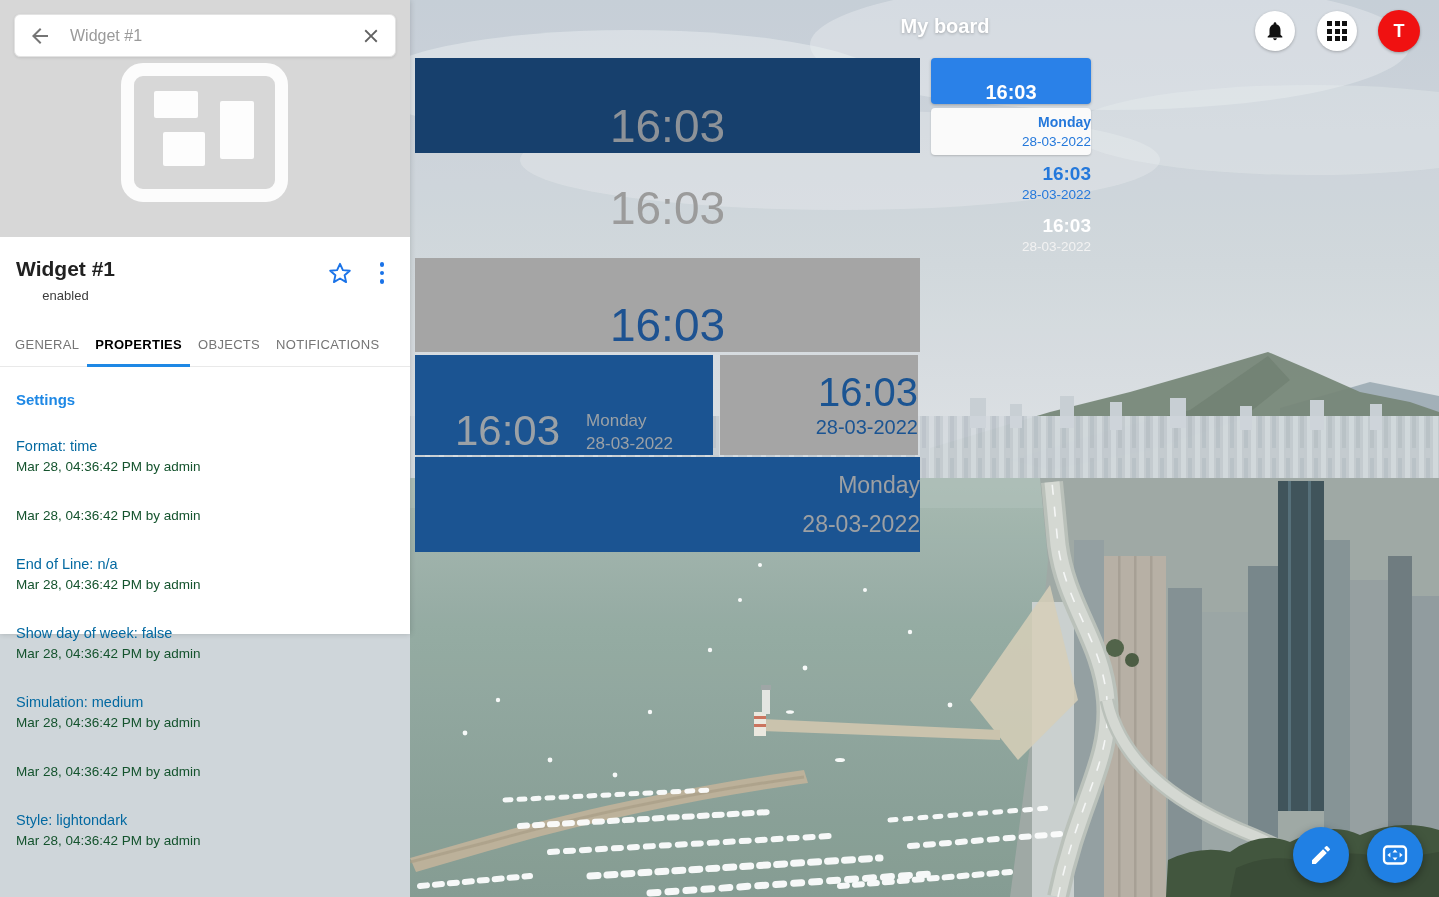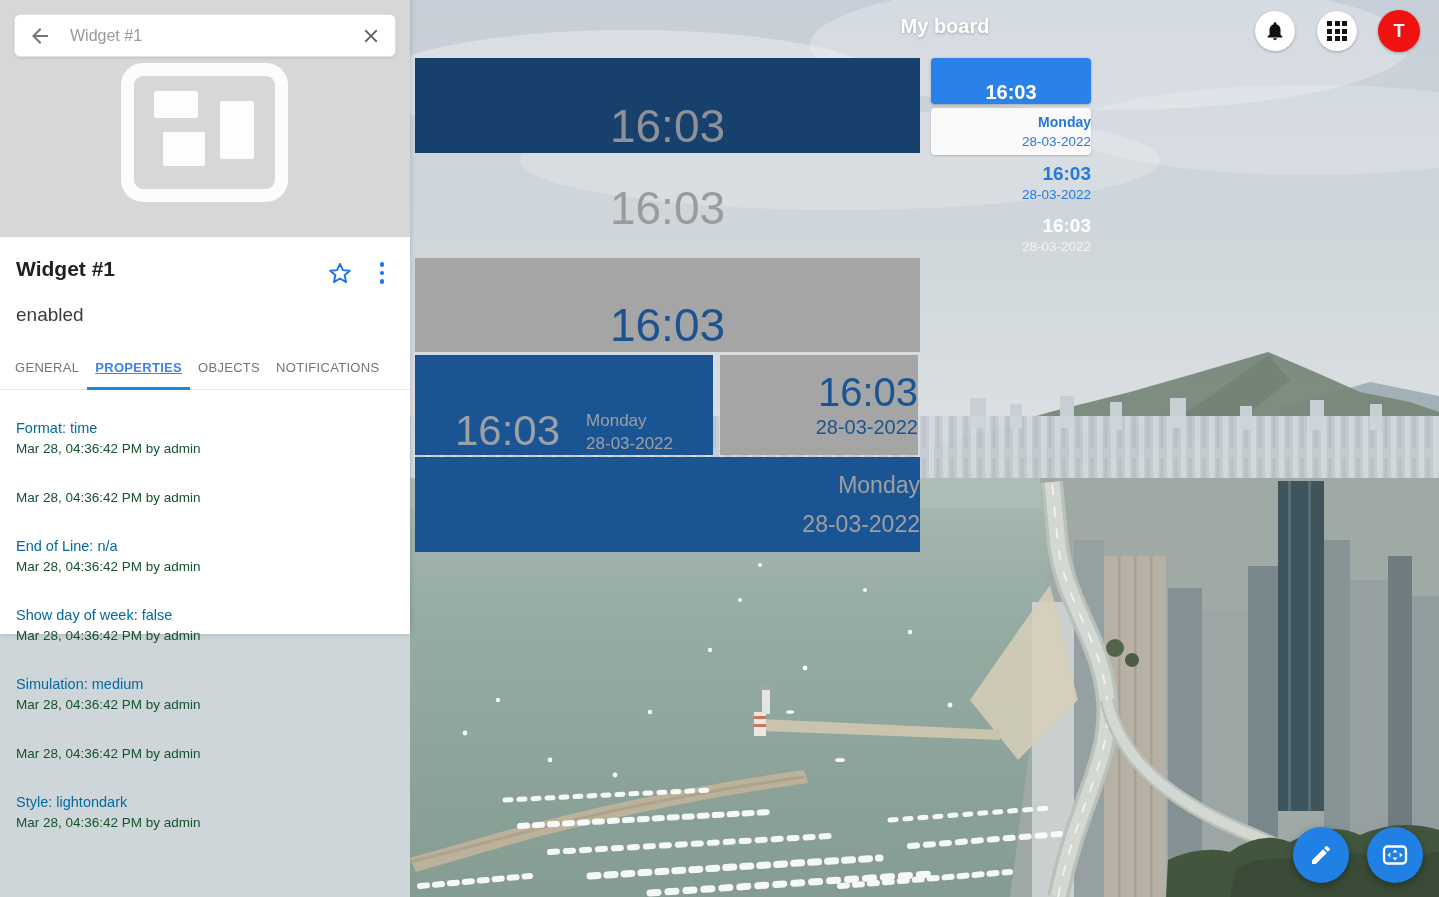--- a/index.html
+++ b/index.html
@@ -36,30 +36,30 @@
     border:13px solid rgba(255,255,255,.92); border-radius:22px;
   }
   .glyph .blk { position:absolute; background:rgba(255,255,255,.95); border-radius:2px; }
   .blk-a { left:20px; top:15px; width:44px; height:27px; }
   .blk-b { left:29px; top:56px; width:42px; height:34px; }
   .blk-c { left:86px; top:25px; width:34px; height:58px; }
 
   .title-row { display:flex; justify-content:space-between; align-items:flex-start;
     padding:20px 16px 0 16px; }
   .wtitle { margin:0; font-size:21px; line-height:24px; font-weight:700; color:#212121; }
-  .wstatus { margin-top:23px; font-size:19px; color:#3c3c3c; }
+  .wstatus { margin-top:7px; font-size:13px; color:#3c3c3c;text-align:center; }
   .title-actions { display:flex; align-items:center; gap:18px; padding-top:4px; }
   .kebab { display:flex; flex-direction:column; gap:4px; width:24px; align-items:center; }
   .kebab i { width:4.5px; height:4.5px; border-radius:50%; background:#1a73e8; }
 
   .tabs { display:flex; margin-top:21px; padding:0 7px; border-bottom:1px solid #e9e9e9; }
   .tab { position:relative; padding:13px 8px 14px 8px; font-size:13px; letter-spacing:.3px;
     color:#757575; cursor:pointer; white-space:nowrap; background:none; border:none;
     font-family:"Liberation Sans",sans-serif; }
-  .tab--active { color:#3b82f6; font-weight:700;text-decoration:underline; }
+  .tab--active { color:#000000; font-weight:700; }
   .tab--active::after { content:""; position:absolute; left:0; right:0; bottom:-1px;
     height:3px; background:#1e88e5; }
 
   .settings-heading { margin:24px 16px 0 16px; font-size:15px; color:#1e88e5; }
   .settings { list-style:none; margin:6px 0 0 0; padding:0 16px; }
   .settings li { margin-top:28px; cursor:pointer; }
   .set-label { display:block; font-size:14.5px; line-height:20px; color:#0369a1; }
   .set-meta  { display:block; font-size:13.5px; line-height:21px; color:#14532d; }
 
   
@@ -172,20 +172,21 @@
       </div>
     </div>
 
     <nav class="tabs">
       <button class="tab">GENERAL</button>
       <button class="tab tab--active">PROPERTIES</button>
       <button class="tab">OBJECTS</button>
       <button class="tab">NOTIFICATIONS</button>
     </nav>
 
+    <h2 class="settings-heading">Settings</h2>
     <ul class="settings">
       <li>
         <span class="set-label">Format: time</span>
         <span class="set-meta">Mar 28, 04:36:42 PM by admin</span>
       </li>
       <li>
         <span class="set-meta">Mar 28, 04:36:42 PM by admin</span>
       </li>
       <li>
         <span class="set-label">End of Line: n/a</span>

